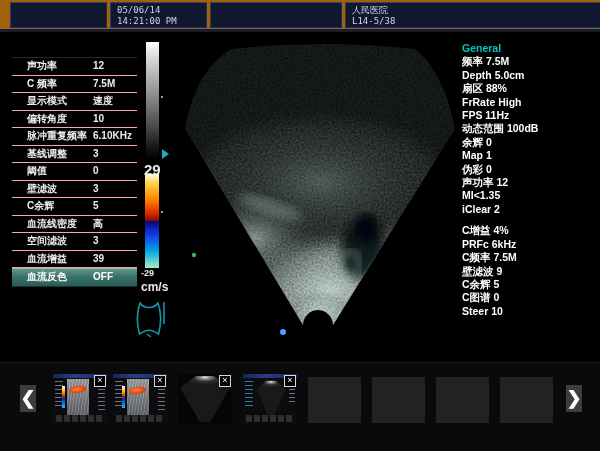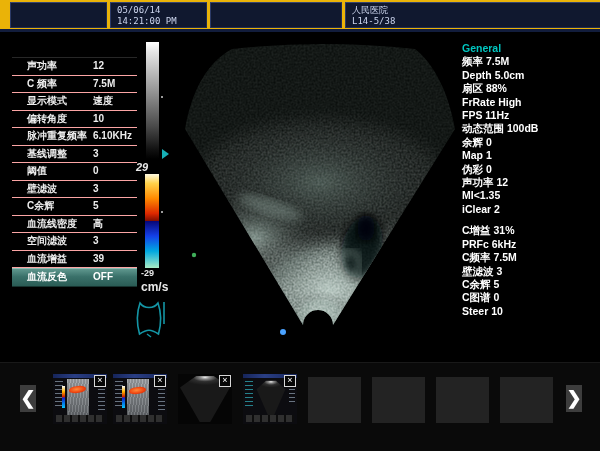--- a/index.html
+++ b/index.html
@@ -1,20 +1,20 @@
 <!DOCTYPE html>
 <html><head>
 <meta charset="utf-8">
 <style>
   html,body{margin:0;padding:0;background:#000;}
   .app{position:relative;width:600px;height:451px;background:#000;overflow:hidden;
        font-family:"Liberation Sans",sans-serif;-webkit-font-smoothing:antialiased;}
 
   
-  .header{position:absolute;left:0;top:0;width:600px;height:32px;background:#eab308;}
+  .header{position:absolute;left:0;top:0;width:600px;height:32px;background:#a16207;}
   .header .hline{position:absolute;left:0;top:29px;width:600px;height:3px;background:#121d3c;}
   .hbox{position:absolute;top:2px;height:26px;background:#10182f;border:1px solid #202c52;
         border-top-color:#35436f;border-left-color:#2c3a66;box-sizing:border-box;
         color:#ccd5ee;font-family:"DejaVu Sans Mono",monospace;font-size:9px;line-height:11px;
         padding:2px 0 0 6px;white-space:pre;}
   .hbox-0{left:10px;width:97px;}
   .hbox-1{left:110px;width:97px;}
   .hbox-2{left:210px;width:132px;}
   .hbox-3{left:345px;width:260px;}
 
@@ -27,21 +27,21 @@
   .prow .val{position:absolute;left:81px;white-space:nowrap;}
   .prow.hl{background:linear-gradient(180deg,#5f978e 0%,#3a716a 45%,#2a5c55 100%);
            border-top:1px solid #8fbdb4;border-bottom:1px solid #16332f;color:#fff;}
 
   
   .graybar{position:absolute;left:146px;top:42px;width:13px;height:117px;
            background:linear-gradient(180deg,#ffffff 0%,#e6e6e6 8%,#9a9a9a 40%,#4a4a4a 72%,#111 92%,#000 100%);}
   .gainmark{position:absolute;left:162px;top:149px;width:0;height:0;
             border-left:7px solid #17b0b6;border-top:5px solid transparent;border-bottom:5px solid transparent;}
   .scaledot{position:absolute;width:2px;height:2px;background:#cfcfcf;border-radius:50%;}
-  .vmax{position:absolute;left:136px;top:161px;color:#e8e8e8;font-size:11px;font-weight:bold;font-style:italic;}
+  .vmax{position:absolute;left:144px;top:161px;color:#e8e8e8;font-size:15px;font-weight:bold;}
   .colorbar{position:absolute;left:145px;top:174px;width:14px;height:94px;
             background:linear-gradient(180deg,#fffbe2 0%,#ffd24a 10%,#ff8a00 26%,#dd2800 42%,#7e0e00 50%,
                         #08087a 50.5%,#1440e8 66%,#00a8e0 82%,#a8ecc4 100%);}
   .vmin{position:absolute;left:141px;top:268px;color:#e8e8e8;font-size:9px;font-weight:bold;}
   .vunit{position:absolute;left:141px;top:280px;color:#e8e8e8;font-size:12px;font-weight:bold;}
 
   
   .bodymark{position:absolute;left:131px;top:299px;}
 
   
@@ -226,24 +226,24 @@
     <div>FrRate High</div>
     <div>FPS 11Hz</div>
     <div>动态范围 100dB</div>
     <div>余辉 0</div>
     <div>Map 1</div>
     <div>伪彩 0</div>
     <div>声功率 12</div>
     <div>MI&lt;1.35</div>
     <div>iClear 2</div>
     <div class="grp2">
-      <div>C增益 31%</div>
+      <div>C增益 4%</div>
       <div>PRFc 6kHz</div>
       <div>C频率 7.5M</div>
-      <div>壁滤波 3</div>
+      <div>壁滤波 9</div>
       <div>C余辉 5</div>
       <div>C图谱 0</div>
       <div>Steer 10</div>
     </div>
   </div>
 
   <div class="bstrip">
     <div class="navbtn prev">❮</div>
 
     <div class="thumb" style="left:53px;">

